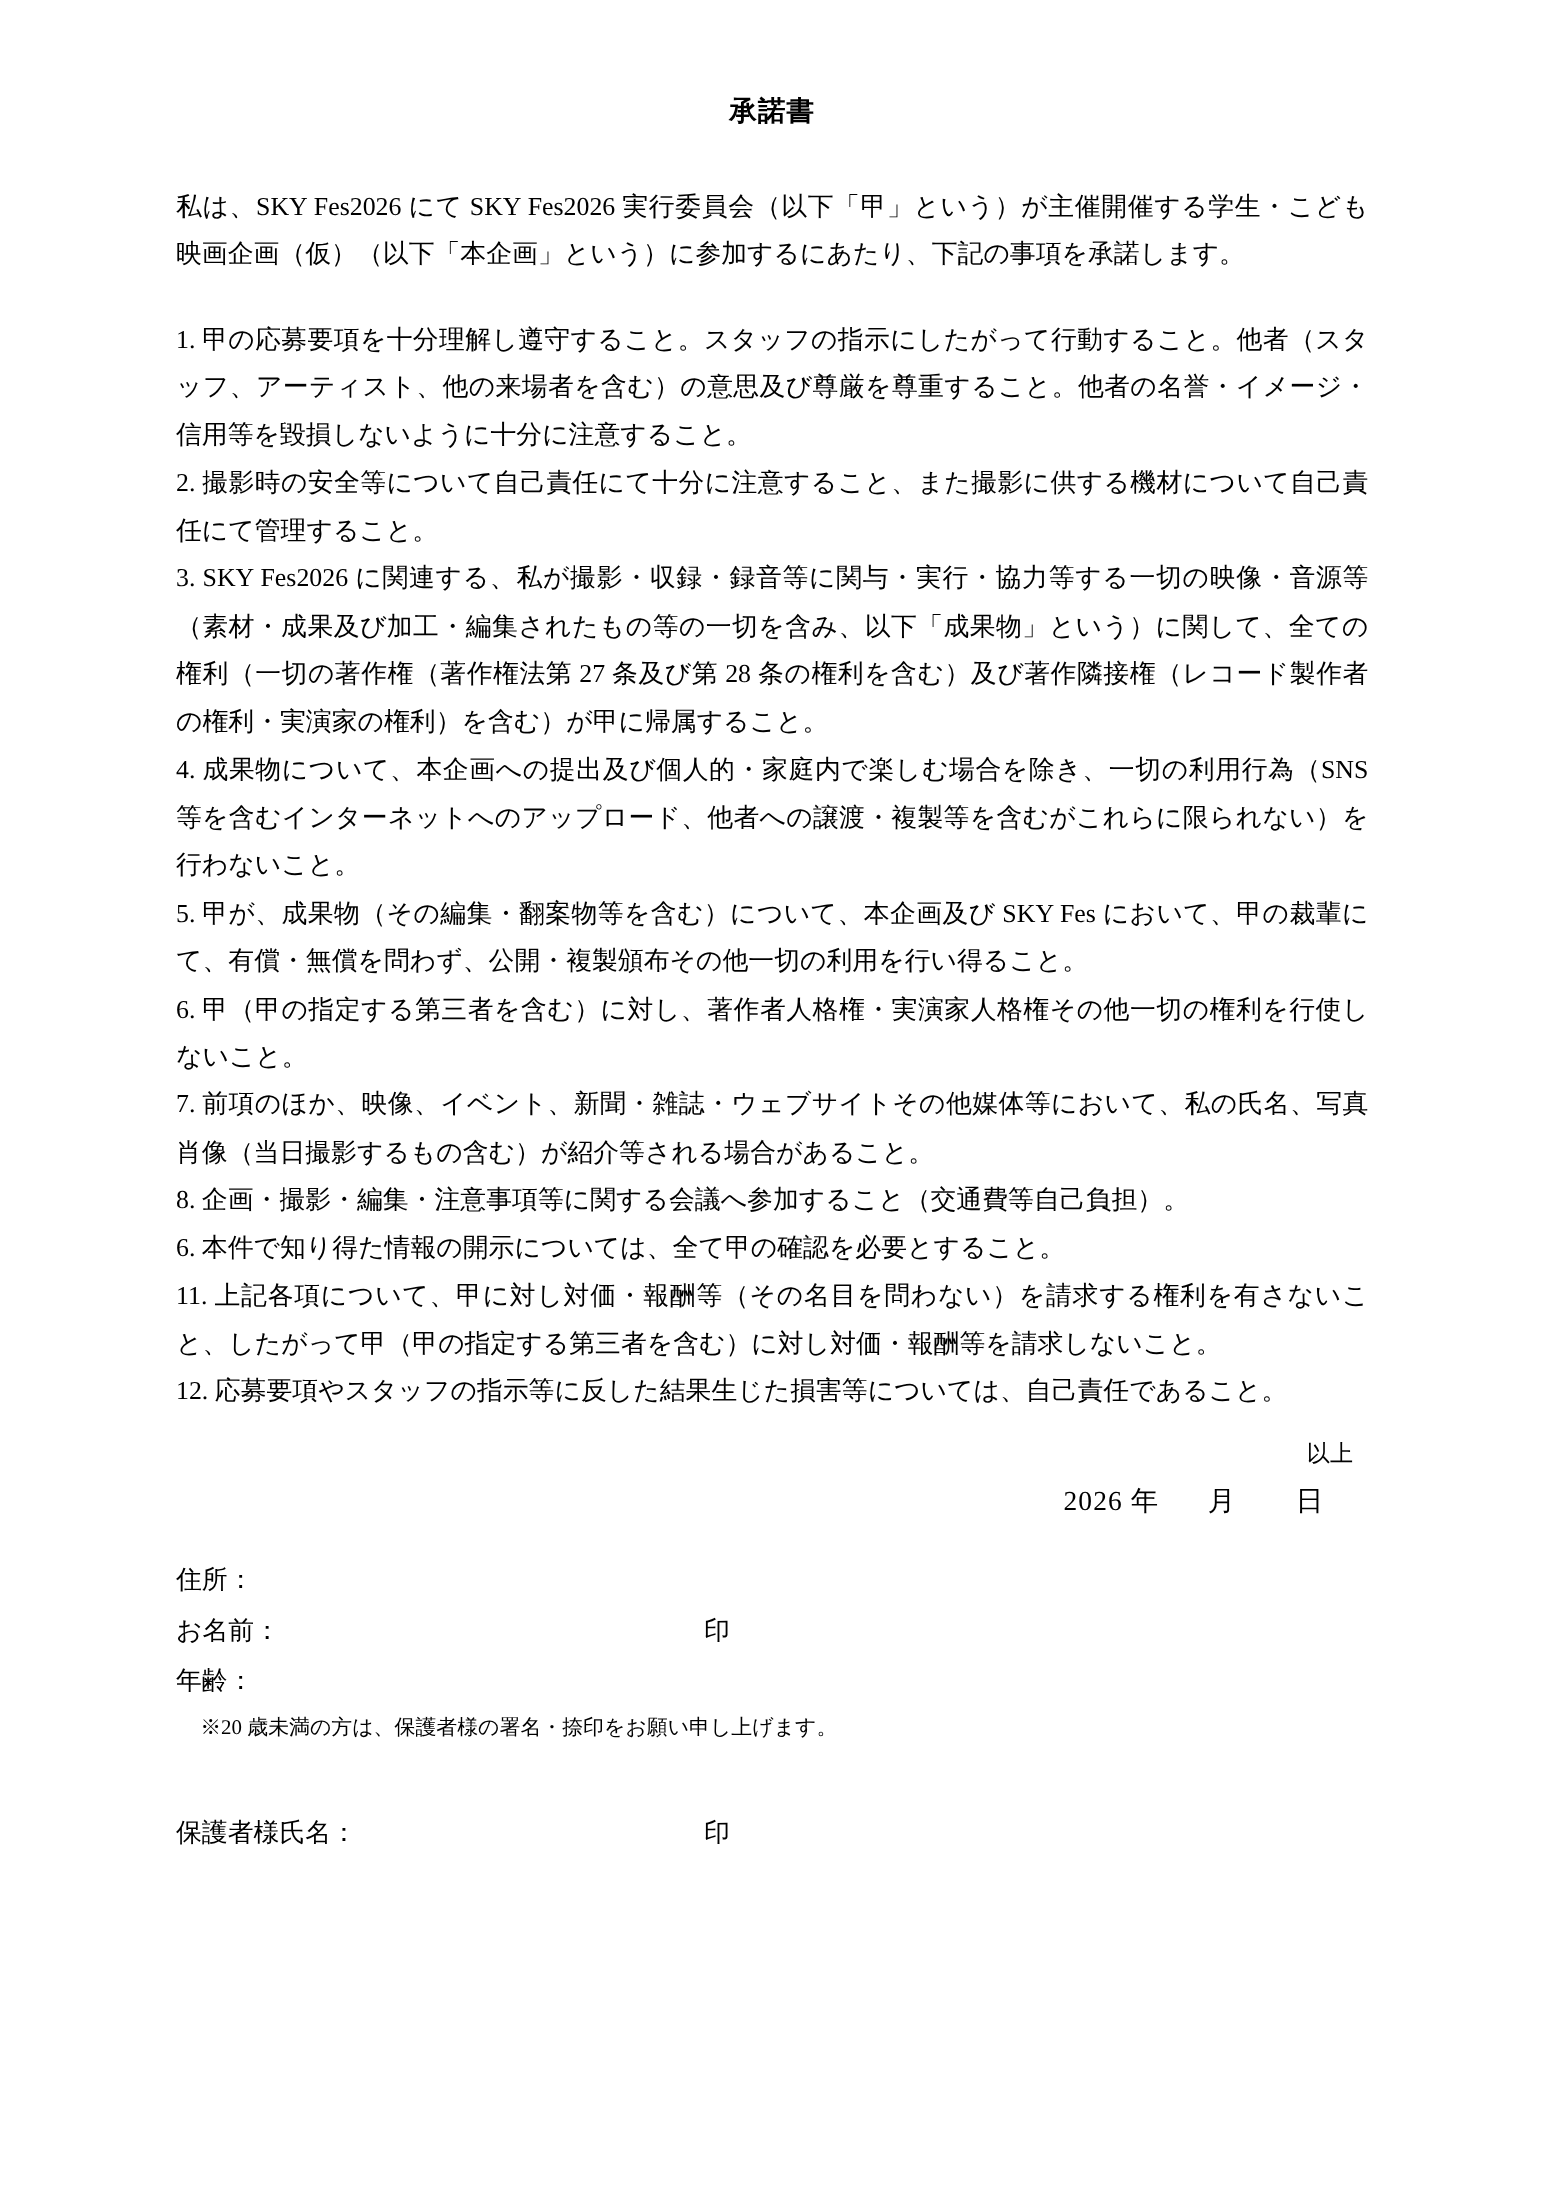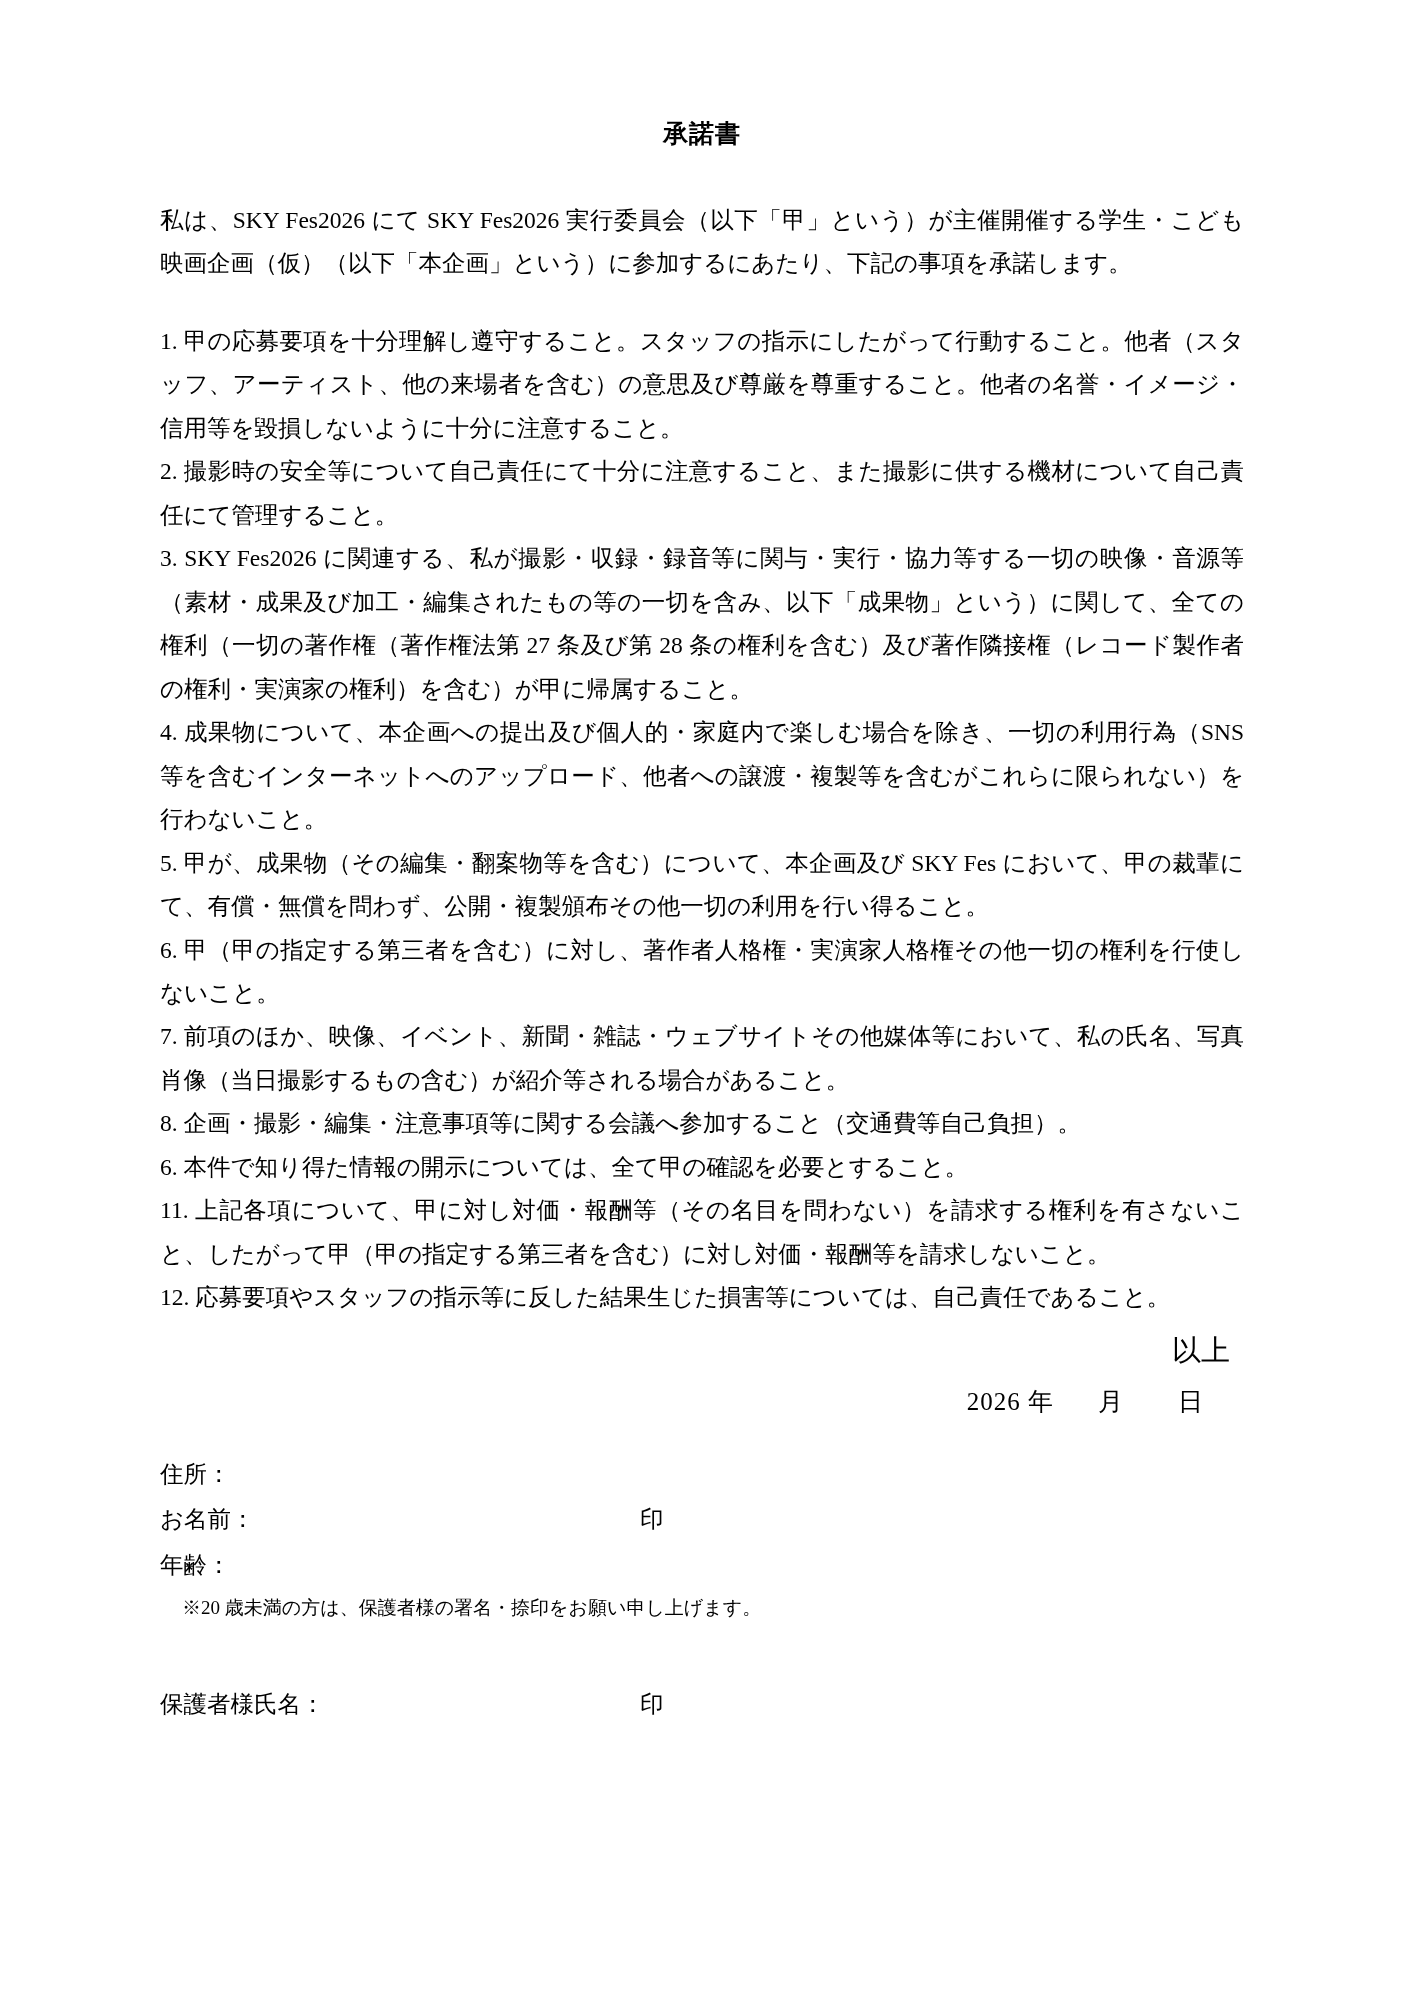--- a/index.html
+++ b/index.html
@@ -12,21 +12,21 @@
     height: 2000px;
     font-family: "Liberation Serif", "DejaVu Serif", serif;
     color: #000000;
     -webkit-font-smoothing: antialiased;
   }
   .page {
     position: relative;
     width: 1414px;
     height: 2000px;
     box-sizing: border-box;
-    padding: 116px 170px 0 160px;
+    padding: 84px 170px 0 160px;
   }
   .doc-title {
     text-align: center;
     font-size: 25px;
     letter-spacing: 1px;
     margin: 0 0 48px 0;
     line-height: 1.4;
   }
   .para {
     font-size: 23.5px;
@@ -38,23 +38,23 @@
   .intro {
     margin-bottom: 34px;
     text-indent: 0;
     margin-top: 40px;
   }
   .clause {
     margin: 0;
   }
   .closing {
     text-align: right;
-    font-size: 29px;
+    font-size: 21px;
     line-height: 1.85;
-    margin: 4px 0 0 0;
+    margin: 14px 0 0 0;
     padding-right: 14px;
   }
   .date-line {
     text-align: right;
     font-size: 25px;
     line-height: 1.85;
     margin: 2px 0 0 0;
     padding-right: 40px;
     letter-spacing: 1px;
   }

